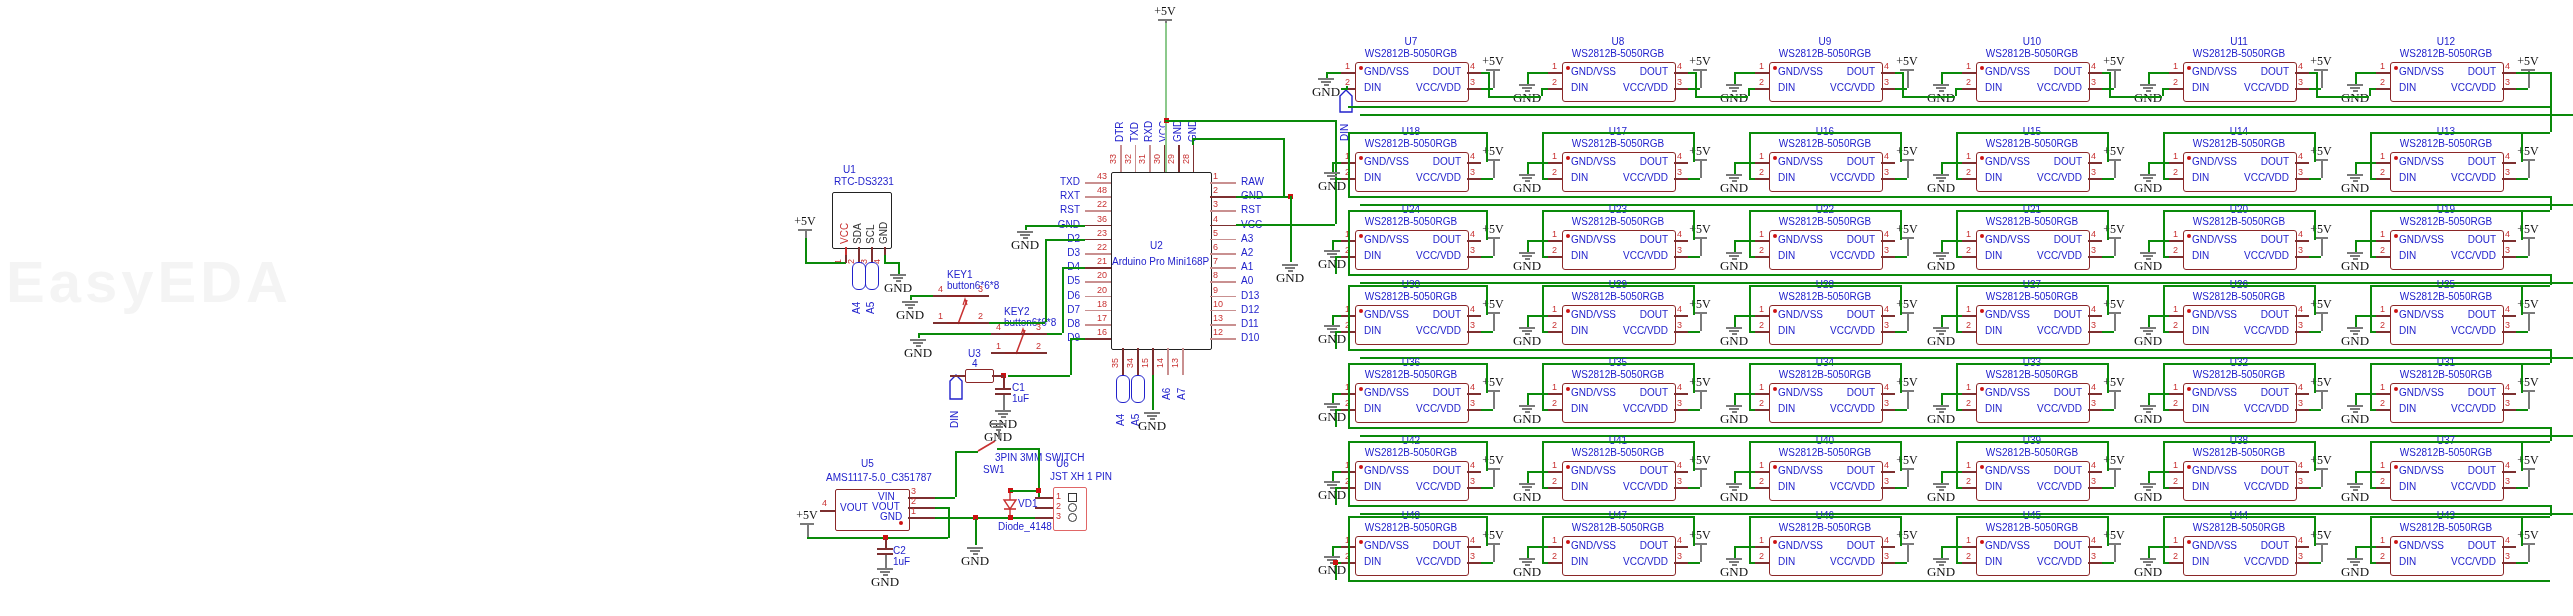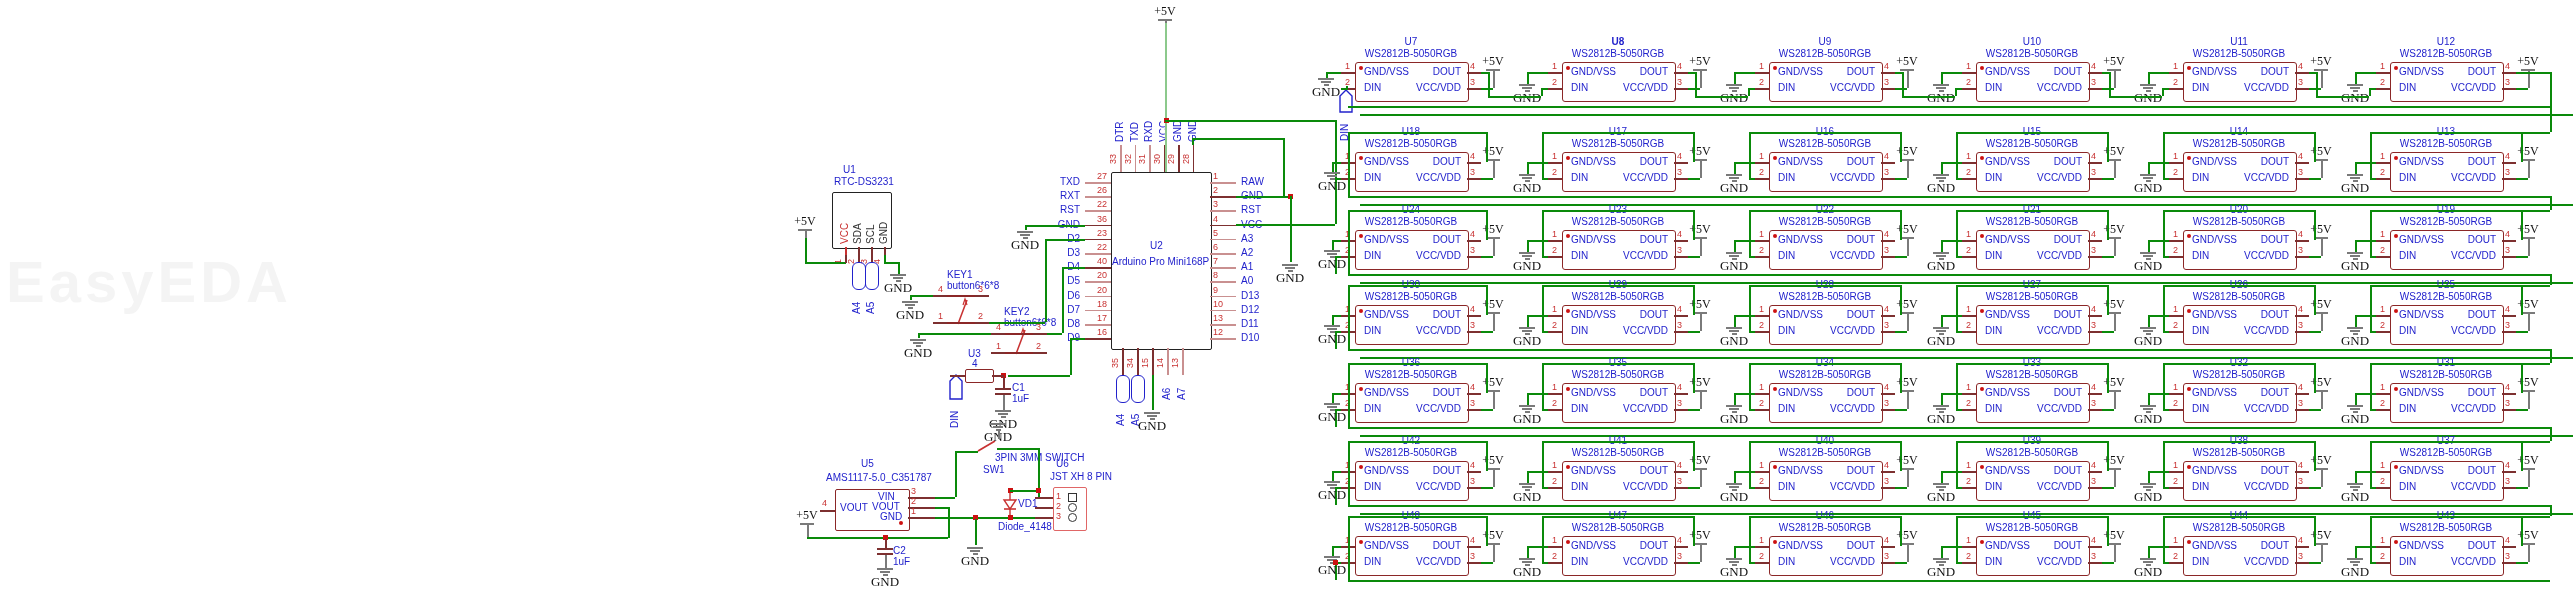--- a/index.html
+++ b/index.html
@@ -47,21 +47,21 @@
   <div class="t b" style="left:893px;top:545px">C2</div>
   <div class="t b" style="left:893px;top:556px">1uF</div>
 
   <div class="t b" style="left:995px;top:452px">3PIN 3MM SWITCH</div>
   <div class="t b" style="left:983px;top:464px">SW1</div>
 
   <div class="t b" style="left:1018px;top:498px">VD1</div>
   <div class="t b" style="left:998px;top:521px">Diode_4148</div>
 
   <div class="t b" style="left:1056px;top:458px">U6</div>
-  <div class="t b" style="left:1050px;top:471px">JST XH 8 PIN</div>
+  <div class="t b" style="left:1050px;top:471px">JST XH 1 PIN</div>
 
   <svg id="shapes" width="2573" height="616">
 
     <path d="M958,324 L967,300" stroke="#C83232" stroke-width="1.6" fill="none"></path>
     <path d="M963,305 l2,-6 l2,6" stroke="#C83232" stroke-width="1.2" fill="none"></path>
 
     <path d="M1016,354 L1025,330" stroke="#C83232" stroke-width="1.6" fill="none"></path>
     <path d="M1021,335 l2,-6 l2,6" stroke="#C83232" stroke-width="1.2" fill="none"></path>
 
     <path d="M978,451 L995,441" stroke="#C83232" stroke-width="1.8" fill="none"></path>
@@ -99,39 +99,39 @@
     <div class="vt" style="left: 866px; top: 292px; height: 22px; color: rgb(34, 34, 204); font-size: 10px;">A5</div>
     <div class="ln" style="left: 884px; top: 255px; width: 1.5px; height: 8px; background: rgb(10, 138, 10);"></div>
     <div class="ln" style="left: 884px; top: 262px; width: 14px; height: 1.5px; background: rgb(10, 138, 10);"></div>
     <div class="ln" style="left: 898px; top: 262px; width: 1.5px; height: 12px; background: rgb(10, 138, 10);"></div>
     <div class="ln" style="left: 890px; top: 274px; width: 16px; height: 1.6px; background: rgb(122, 122, 122);"></div>
     <div class="ln" style="left: 893px; top: 277px; width: 10px; height: 1.6px; background: rgb(122, 122, 122);"></div>
     <div class="ln" style="left: 896px; top: 280px; width: 5px; height: 1.6px; background: rgb(122, 122, 122);"></div>
     <div class="t" style="left: 882px; top: 282px; color: rgb(17, 17, 17); font-size: 13px; width: 32px; text-align: center; font-family: &quot;Liberation Serif&quot;, serif;">GND</div>
     <div class="box" style="left: 1111px; top: 172px; width: 99px; height: 176px; border: 1.8px solid rgb(34, 34, 34); border-radius: 2px;"></div>
     <div class="ln" style="left: 1085px; top: 182px; width: 26px; height: 1.5px; background: rgb(201, 144, 144);"></div>
-    <div class="t" style="left: 1085px; top: 171px; color: rgb(200, 50, 50); font-size: 9px; width: 22px; text-align: right;">27</div>
+    <div class="t" style="left: 1085px; top: 171px; color: rgb(200, 50, 50); font-size: 9px; width: 22px; text-align: right;">43</div>
     <div class="t" style="left: 1036px; top: 176px; color: rgb(34, 34, 204); font-size: 10px; width: 44px; text-align: right;">TXD</div>
     <div class="ln" style="left: 1085px; top: 196.2px; width: 26px; height: 1.5px; background: rgb(201, 144, 144);"></div>
-    <div class="t" style="left: 1085px; top: 185.2px; color: rgb(200, 50, 50); font-size: 9px; width: 22px; text-align: right;">26</div>
+    <div class="t" style="left: 1085px; top: 185.2px; color: rgb(200, 50, 50); font-size: 9px; width: 22px; text-align: right;">48</div>
     <div class="t" style="left: 1036px; top: 190.2px; color: rgb(34, 34, 204); font-size: 10px; width: 44px; text-align: right;">RXT</div>
     <div class="ln" style="left: 1085px; top: 210.4px; width: 26px; height: 1.5px; background: rgb(201, 144, 144);"></div>
     <div class="t" style="left: 1085px; top: 199.4px; color: rgb(200, 50, 50); font-size: 9px; width: 22px; text-align: right;">22</div>
     <div class="t" style="left: 1036px; top: 204.4px; color: rgb(34, 34, 204); font-size: 10px; width: 44px; text-align: right;">RST</div>
     <div class="ln" style="left: 1085px; top: 224.6px; width: 26px; height: 1.5px; background: rgb(125, 48, 48);"></div>
     <div class="t" style="left: 1085px; top: 213.6px; color: rgb(200, 50, 50); font-size: 9px; width: 22px; text-align: right;">36</div>
     <div class="t" style="left: 1036px; top: 218.6px; color: rgb(34, 34, 204); font-size: 10px; width: 44px; text-align: right;">GND</div>
     <div class="ln" style="left: 1085px; top: 238.8px; width: 26px; height: 1.5px; background: rgb(125, 48, 48);"></div>
     <div class="t" style="left: 1085px; top: 227.8px; color: rgb(200, 50, 50); font-size: 9px; width: 22px; text-align: right;">23</div>
     <div class="t" style="left: 1036px; top: 232.8px; color: rgb(34, 34, 204); font-size: 10px; width: 44px; text-align: right;">D2</div>
     <div class="ln" style="left: 1085px; top: 253px; width: 26px; height: 1.5px; background: rgb(201, 144, 144);"></div>
     <div class="t" style="left: 1085px; top: 242px; color: rgb(200, 50, 50); font-size: 9px; width: 22px; text-align: right;">22</div>
     <div class="t" style="left: 1036px; top: 247px; color: rgb(34, 34, 204); font-size: 10px; width: 44px; text-align: right;">D3</div>
     <div class="ln" style="left: 1085px; top: 267.2px; width: 26px; height: 1.5px; background: rgb(125, 48, 48);"></div>
-    <div class="t" style="left: 1085px; top: 256.2px; color: rgb(200, 50, 50); font-size: 9px; width: 22px; text-align: right;">40</div>
+    <div class="t" style="left: 1085px; top: 256.2px; color: rgb(200, 50, 50); font-size: 9px; width: 22px; text-align: right;">21</div>
     <div class="t" style="left: 1036px; top: 261.2px; color: rgb(34, 34, 204); font-size: 10px; width: 44px; text-align: right;">D4</div>
     <div class="ln" style="left: 1085px; top: 281.4px; width: 26px; height: 1.5px; background: rgb(201, 144, 144);"></div>
     <div class="t" style="left: 1085px; top: 270.4px; color: rgb(200, 50, 50); font-size: 9px; width: 22px; text-align: right;">20</div>
     <div class="t" style="left: 1036px; top: 275.4px; color: rgb(34, 34, 204); font-size: 10px; width: 44px; text-align: right;">D5</div>
     <div class="ln" style="left: 1085px; top: 295.6px; width: 26px; height: 1.5px; background: rgb(201, 144, 144);"></div>
     <div class="t" style="left: 1085px; top: 284.6px; color: rgb(200, 50, 50); font-size: 9px; width: 22px; text-align: right;">20</div>
     <div class="t" style="left: 1036px; top: 289.6px; color: rgb(34, 34, 204); font-size: 10px; width: 44px; text-align: right;">D6</div>
     <div class="ln" style="left: 1085px; top: 309.8px; width: 26px; height: 1.5px; background: rgb(201, 144, 144);"></div>
     <div class="t" style="left: 1085px; top: 298.8px; color: rgb(200, 50, 50); font-size: 9px; width: 22px; text-align: right;">18</div>
     <div class="t" style="left: 1036px; top: 303.8px; color: rgb(34, 34, 204); font-size: 10px; width: 44px; text-align: right;">D7</div>
@@ -385,21 +385,21 @@
     <div class="ln" style="left: 1519px; top: 84px; width: 16px; height: 1.6px; background: rgb(122, 122, 122);"></div>
     <div class="ln" style="left: 1522px; top: 87px; width: 10px; height: 1.6px; background: rgb(122, 122, 122);"></div>
     <div class="ln" style="left: 1525px; top: 90px; width: 5px; height: 1.6px; background: rgb(122, 122, 122);"></div>
     <div class="t" style="left: 1511px; top: 92px; color: rgb(17, 17, 17); font-size: 13px; width: 32px; text-align: center; font-family: &quot;Liberation Serif&quot;, serif;">GND</div>
     <div class="ln" style="left: 1481px; top: 72px; width: 7px; height: 1.5px; background: rgb(10, 138, 10);"></div>
     <div class="ln" style="left: 1488px; top: 72px; width: 1.5px; height: 24px; background: rgb(10, 138, 10);"></div>
     <div class="ln" style="left: 1488px; top: 96px; width: 53px; height: 1.5px; background: rgb(10, 138, 10);"></div>
     <div class="ln" style="left: 1541px; top: 88px; width: 1.5px; height: 8px; background: rgb(10, 138, 10);"></div>
     <div class="ln" style="left: 1541px; top: 88px; width: 7px; height: 1.5px; background: rgb(10, 138, 10);"></div>
     <div class="box" style="left: 1562px; top: 62px; width: 112px; height: 38px; border: 1.8px solid rgb(139, 39, 39); border-radius: 3px; background: rgb(255, 255, 255);"></div>
-    <div class="t" style="left: 1562px; top: 36px; color: rgb(34, 34, 204); font-size: 10px; width: 112px; text-align: center; font-weight: bold;">U8</div>
+    <div class="t" style="left: 1562px; top: 36px; color: rgb(34, 34, 204); font-size: 10px; width: 112px; text-align: center;">U8</div>
     <div class="t" style="left: 1550px; top: 48px; color: rgb(34, 34, 204); font-size: 10px; width: 136px; text-align: center;">WS2812B-5050RGB</div>
     <div class="t" style="left: 1571px; top: 66px; color: rgb(34, 34, 204); font-size: 10px;">GND/VSS</div>
     <div class="t" style="left: 1571px; top: 82px; color: rgb(34, 34, 204); font-size: 10px;">DIN</div>
     <div class="t" style="left: 1602px; top: 66px; color: rgb(34, 34, 204); font-size: 10px; width: 66px; text-align: right;">DOUT</div>
     <div class="t" style="left: 1602px; top: 82px; color: rgb(34, 34, 204); font-size: 10px; width: 66px; text-align: right;">VCC/VDD</div>
     <div class="dot" style="left: 1566px; top: 66px; width: 4px; height: 4px; border-radius: 50%;"></div>
     <div class="ln" style="left: 1548px; top: 72px; width: 14px; height: 1.5px; background: rgb(125, 48, 48);"></div>
     <div class="ln" style="left: 1548px; top: 88px; width: 14px; height: 1.5px; background: rgb(125, 48, 48);"></div>
     <div class="ln" style="left: 1674px; top: 72px; width: 14px; height: 1.5px; background: rgb(125, 48, 48);"></div>
     <div class="ln" style="left: 1674px; top: 88px; width: 14px; height: 1.5px; background: rgb(125, 48, 48);"></div>

